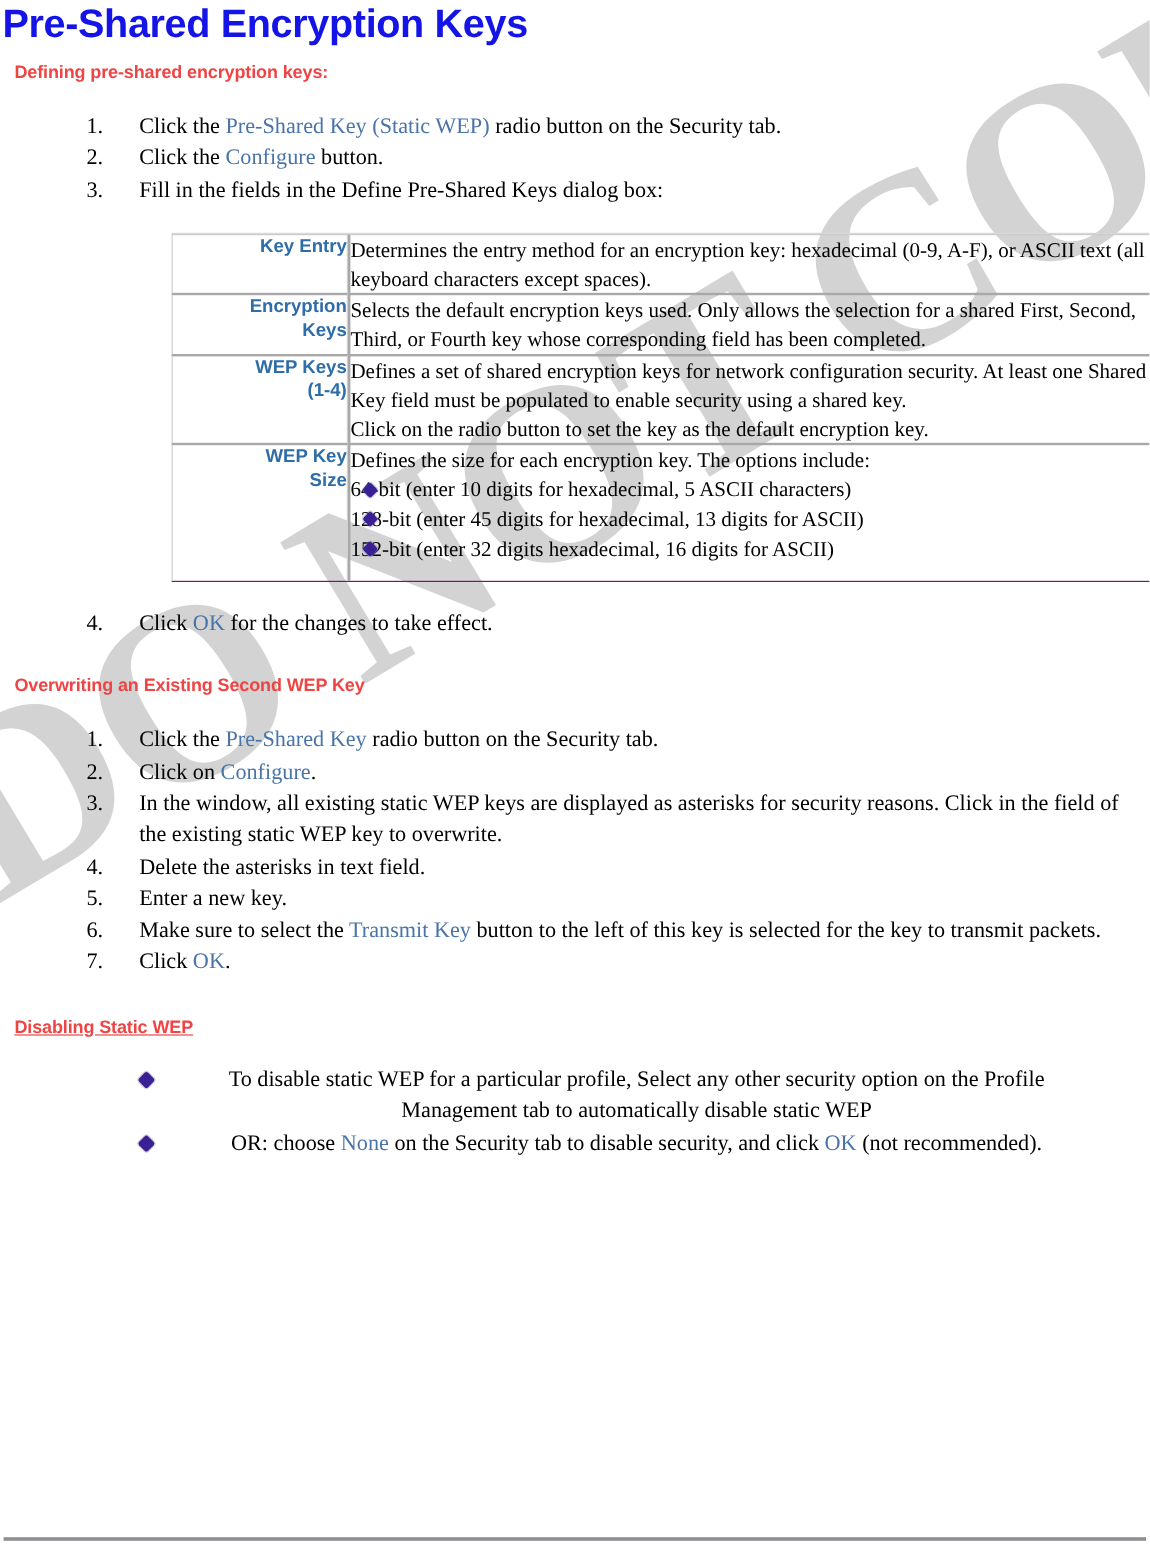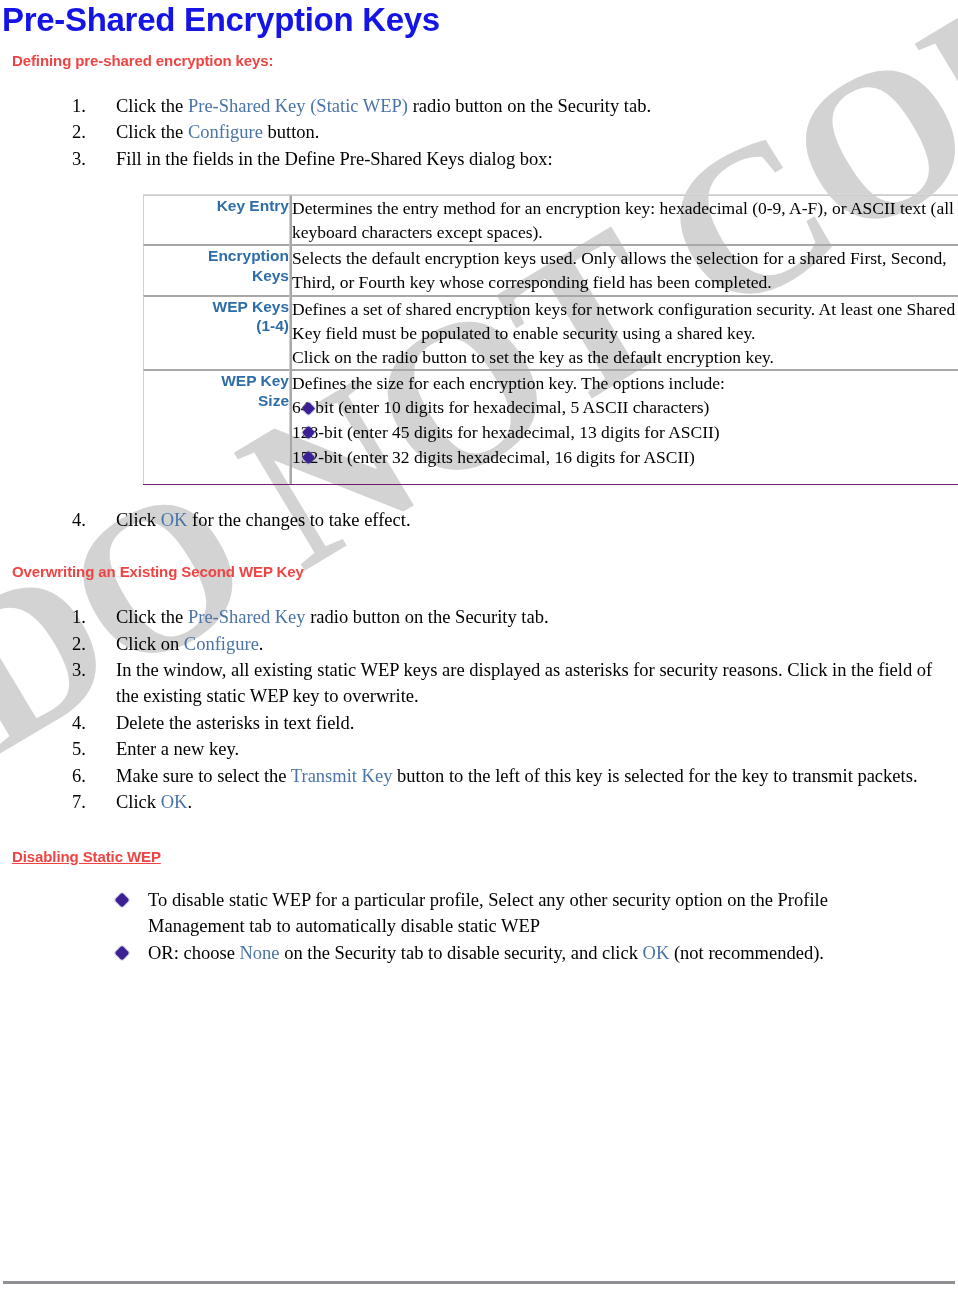--- a/index.html
+++ b/index.html
@@ -165,20 +165,21 @@
     margin: 22px 0 0 0;
     padding: 0;
     font-size: 18.5px;
     line-height: 1.43;
   }
   ul.bullets > li {
     position: relative;
     padding-left: 148px;
     padding-right: 45px;
     margin: 0;
+    text-align: center;
   }
   ul.bullets > li > .dia {
     position: absolute;
     left: 117px;
     top: 0.44em;
     width: 10px;
     height: 10px;
     background: #3b1f94;
     transform: rotate(45deg) scale(1.05);
     border-radius: 2px;

